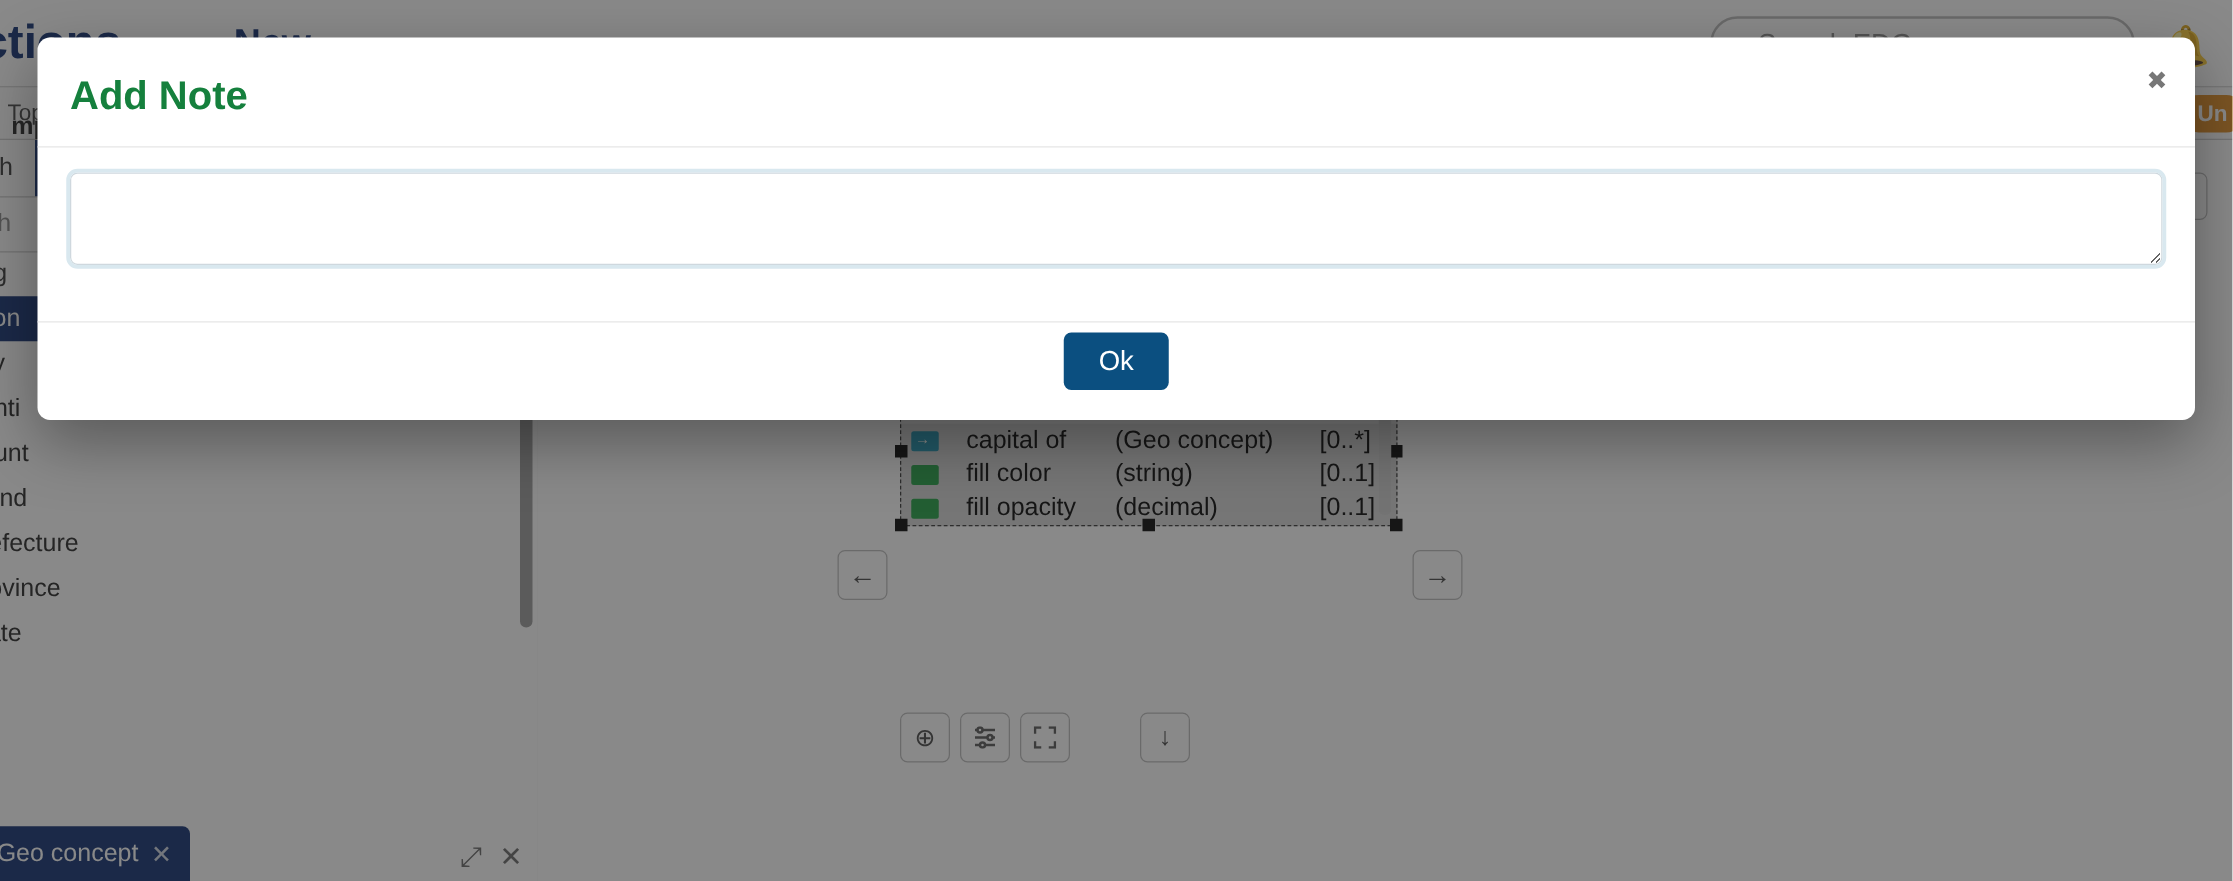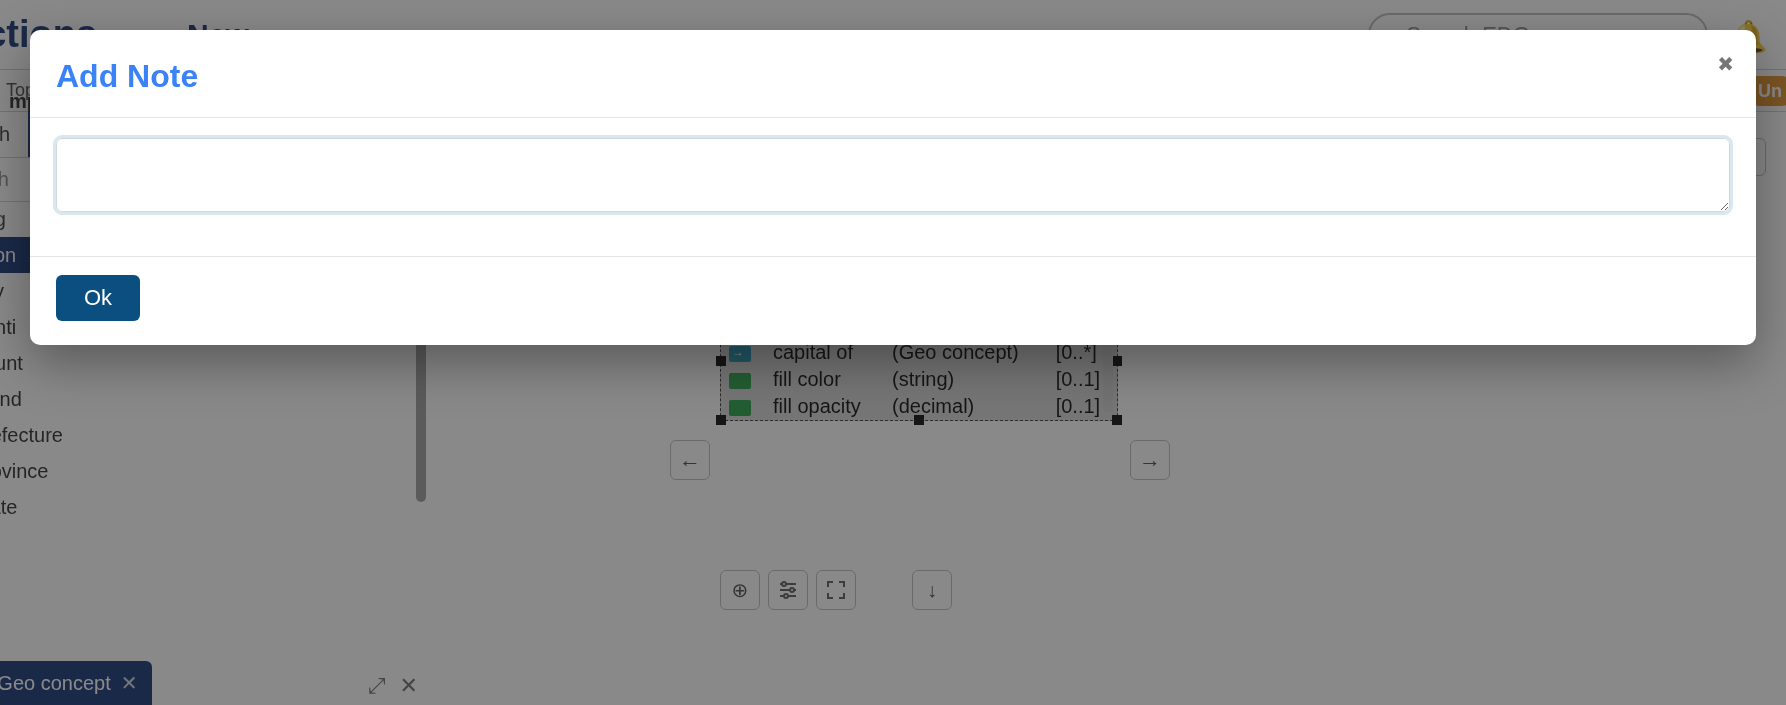--- a/index.html
+++ b/index.html
@@ -167,40 +167,40 @@
 
   
   .modal {
     position: absolute; left: 30px; right: 30px; top: 30px;
     background: #fff; border-radius: 10px;
     box-shadow: 0 18px 50px rgba(0,0,0,.35);
     padding: 28px 26px 24px 26px;
     z-index: 10;
   }
   .modal h1 {
-    font-size: 32px; font-weight: 800; color: #3b82f6;
+    font-size: 32px; font-weight: 800; color: #15803d;
   }
   .modal .close {
     position:absolute; right:22px; top:22px; color:#777; font-size:20px;
     cursor:pointer;
   }
   .modal hr.sep {
     border:none; border-top:1px solid #e6e6e6; margin:22px -26px 20px -26px;
   }
   .modal .prompt { font-size:22px; color:#222; margin-bottom:42px; }
   .modal textarea {
     width:100%; height:74px; resize:both;
     border:1px solid #cfd8de; border-radius:6px;
     outline:3px solid #d9e8ef; outline-offset:0;
     padding:10px 12px; font-size:20px; font-family:inherit;
   }
   .modal .footer {
-    display:flex; justify-content:flex-start;
+    display:flex; justify-content:center;
     border-top:1px solid #e6e6e6; margin:40px -26px 0 -26px;
-    padding:18px 26px 0 26px;
+    padding:8px 26px 0 26px;
   }
   .modal .ok-btn {
     background:#0b4f80; color:#fff; border:none;
     font-size:22px; font-weight:500;
     padding:10px 28px; border-radius:6px; cursor:pointer;
   }
 
   
   .i-search::before { content:"⌕"; font-size:22px; }
   .i-bell { font-size:32px; }

